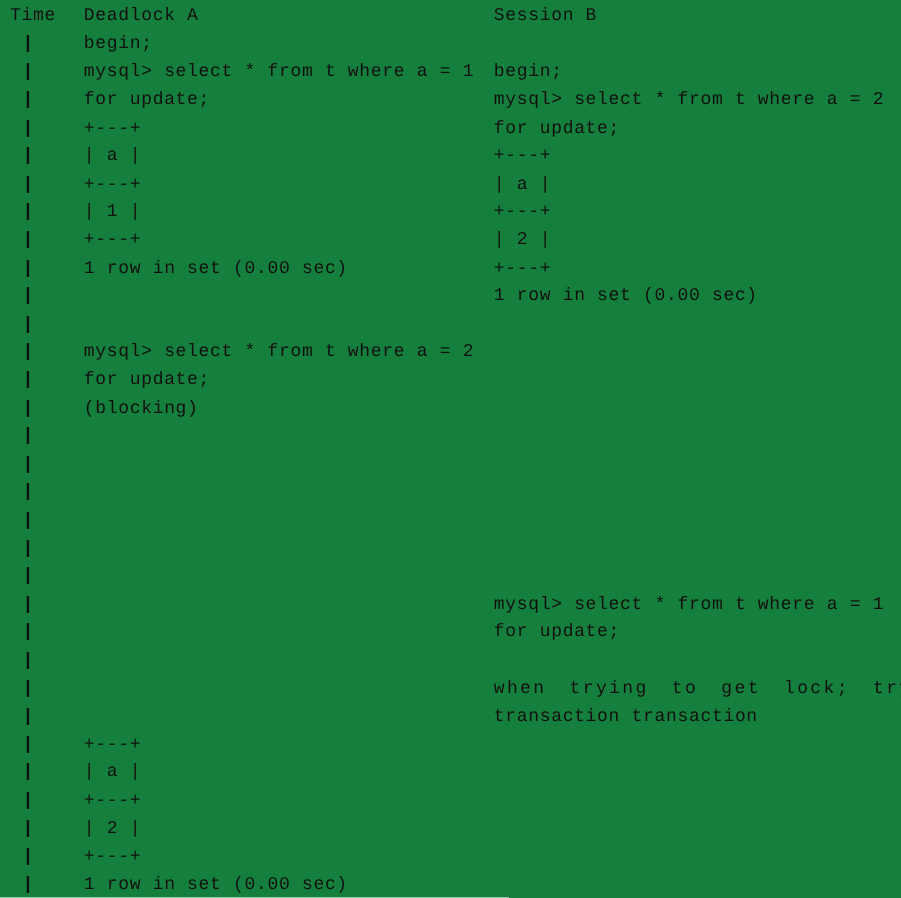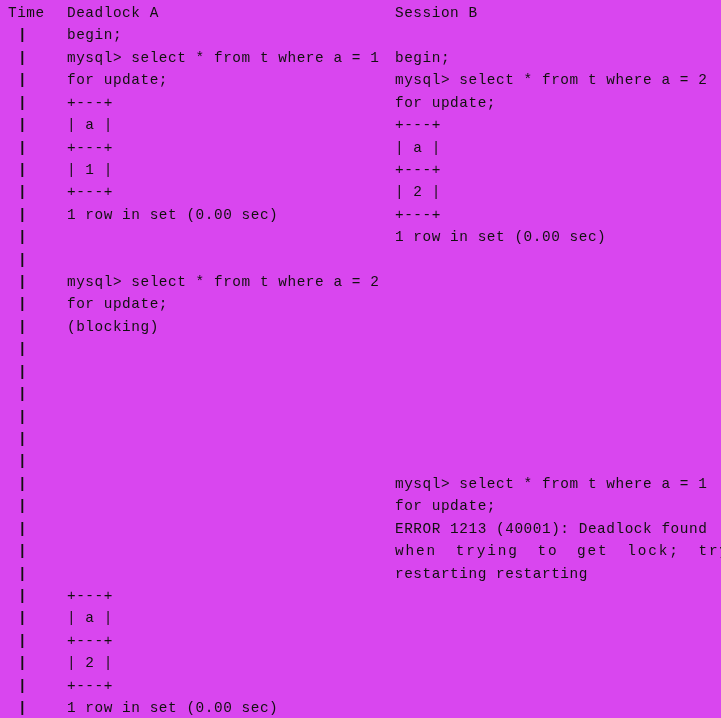--- a/index.html
+++ b/index.html
@@ -4,21 +4,21 @@
 <style>
   html, body {
     margin: 0;
     padding: 0;
     background: #ffffff;
   }
   #page {
     position: relative;
     width: 721px;
     height: 718px;
-    background: #d946ef;
+    background: #15803d;
     overflow: hidden;
     font-family: "Liberation Mono", "DejaVu Sans Mono", monospace;
   }
   .row {
     position: absolute;
     left: 0;
     width: 721px;
     height: 22.5px;
   }
   .cell {
@@ -170,30 +170,29 @@
         <div class="cell col-b">mysql&gt; select * from t where a = 1</div>
       </div>
       <div class="row" style="top: 495.24px;">
         <div class="cell col-time axis">|</div>
         <div class="cell col-a"></div>
         <div class="cell col-b">for update;</div>
       </div>
       <div class="row" style="top: 517.66px;">
         <div class="cell col-time axis">|</div>
         <div class="cell col-a"></div>
-        <div class="cell col-b">ERROR 1213 (40001): Deadlock found</div>
       </div>
       <div class="row" style="top: 540.08px;">
         <div class="cell col-time axis">|</div>
         <div class="cell col-a"></div>
         <div class="cell col-b justify-wider">when trying to get lock; try</div>
       </div>
       <div class="row" style="top: 562.5px;">
         <div class="cell col-time axis">|</div>
-        <div class="cell col-b">restarting restarting</div>
+        <div class="cell col-b">transaction transaction</div>
       </div>
       <div class="row" style="top: 584.92px;">
         <div class="cell col-time axis">|</div>
         <div class="cell col-a">+---+</div>
         <div class="cell col-b"></div>
       </div>
       <div class="row" style="top: 607.34px;">
         <div class="cell col-time axis">|</div>
         <div class="cell col-a">| a |</div>
         <div class="cell col-b"></div>

